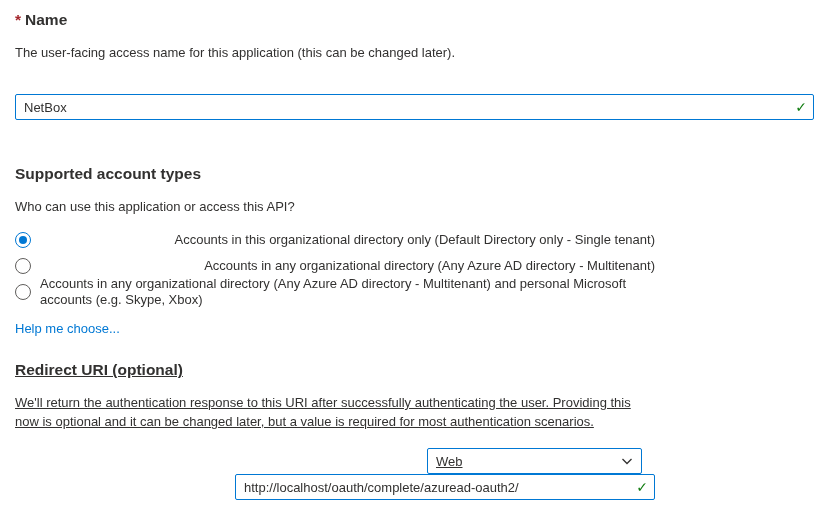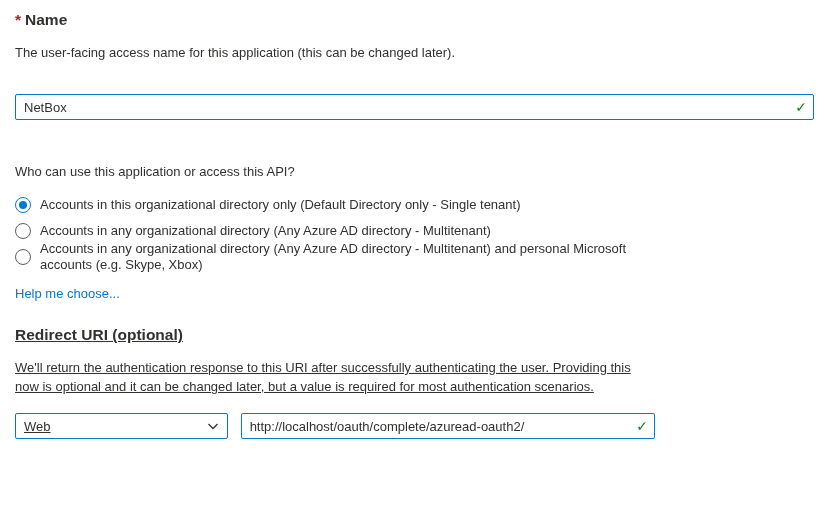--- a/index.html
+++ b/index.html
@@ -58,20 +58,21 @@
 
   .section { margin-top: 44px; }
   .question { margin-top: 15px; font-size: 13px; color: #323130; }
 
   .radio-group { margin-top: 13px; }
   .radio-row {
     display: flex;
     align-items: center;
     height: 26px;
     cursor: pointer;
+    justify-content: space-between;
   }
   .radio {
     width: 16px;
     height: 16px;
     border-radius: 50%;
     border: 1px solid #605e5c;
     background: #ffffff;
     flex: 0 0 16px;
     position: relative;
     margin-right: 9px;
@@ -96,20 +97,21 @@
     cursor: pointer;
     text-align: center;
   }
 
   .section-redirect { margin-top: 24px; text-decoration: underline; }
 
   .controls-row {
     margin-top: 17px;
     display: flex;
     align-items: flex-end;
+    flex-direction: column;
   }
   .select-wrap {
     position: relative;
     width: 215px;
     height: 26px;
     border: 1px solid #0078d4;
     border-radius: 2px;
     background: #ffffff;
     display: flex;
     align-items: center;
@@ -141,20 +143,21 @@
       <span class="required">*</span><span>Name</span>
     </h2>
     <p class="desc">The user-facing access name for this application (this can be changed later).</p>
     <div class="input-wrap full">
       <input class="text-input" type="text" value="NetBox" style="">
       <span class="check">✓</span>
     </div>
   </section>
 
   <section class="section">
+    <h2 class="section-title">Supported account types</h2>
     <p class="question">Who can use this application or access this API?</p>
 
     <div class="radio-group">
       <div class="radio-row checked">
         <span class="radio"></span>
         <span class="radio-label">Accounts in this organizational directory only (Default Directory only - Single tenant)</span>
       </div>
       <div class="radio-row">
         <span class="radio"></span>
         <span class="radio-label">Accounts in any organizational directory (Any Azure AD directory - Multitenant)</span>

